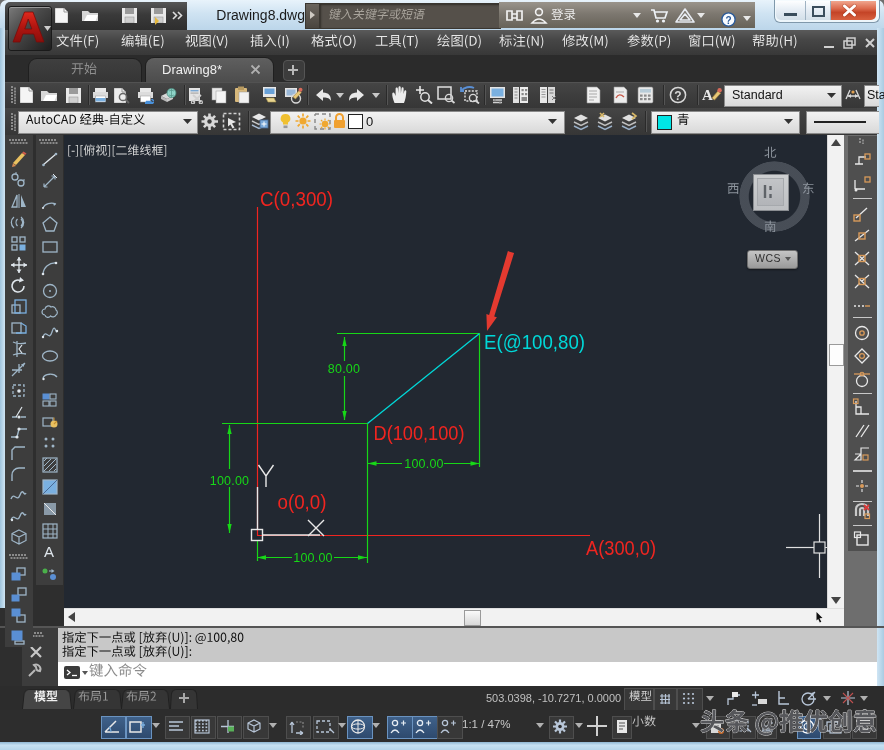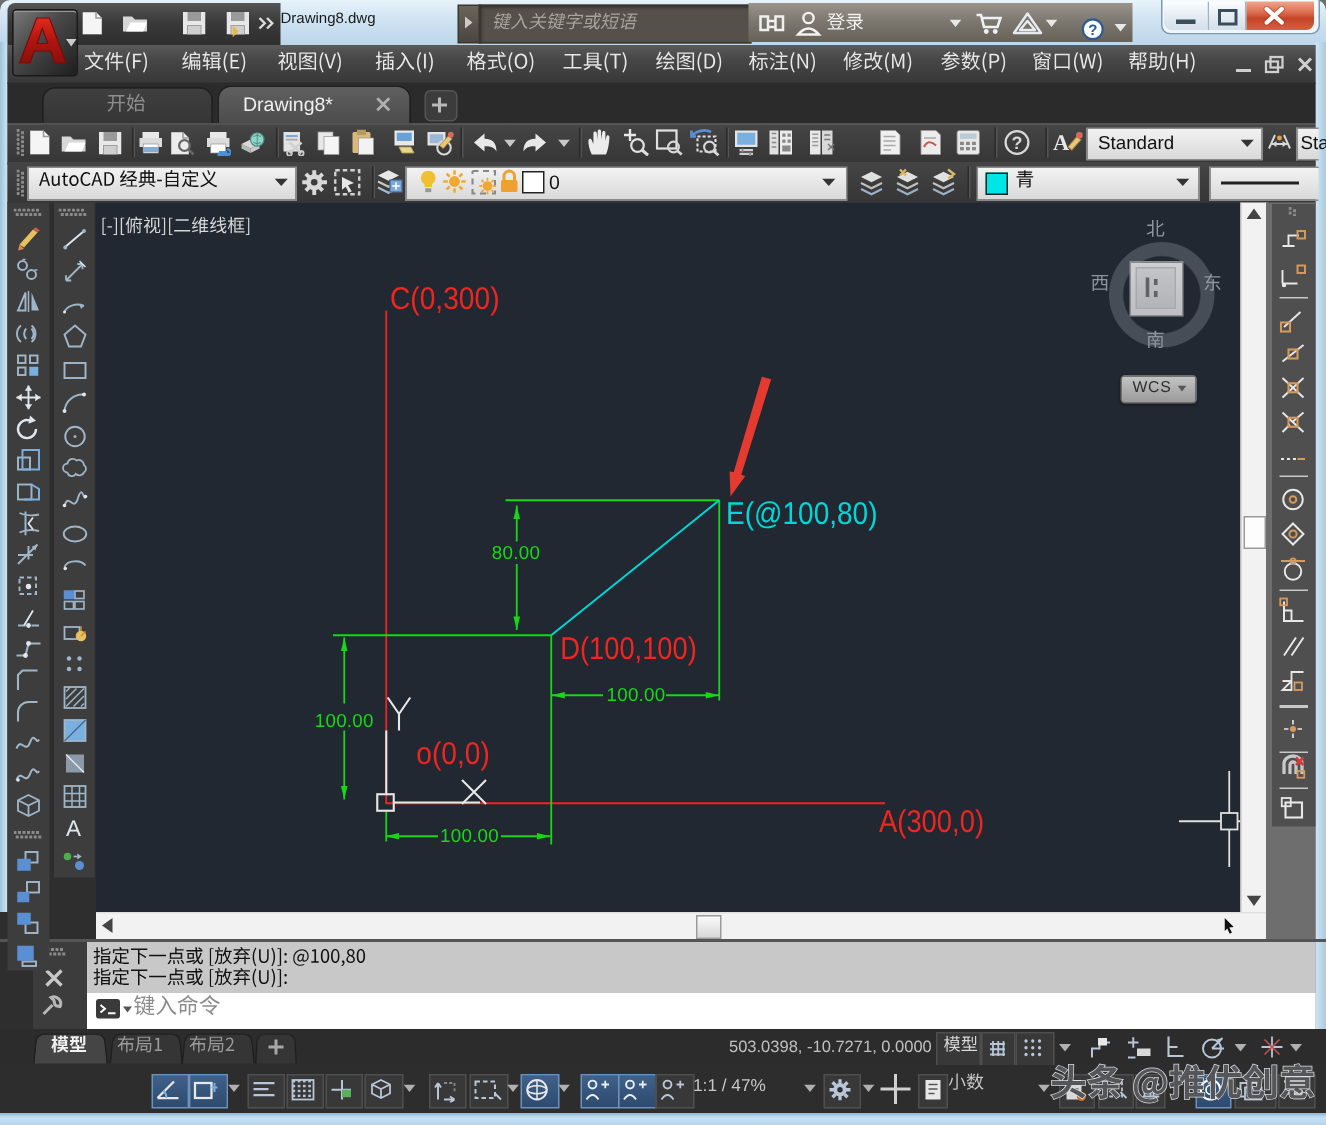--- a/index.html
+++ b/index.html
@@ -3,21 +3,21 @@
 html,body{margin:0;padding:0;background:#888;}
 #app{position:relative;width:884px;height:750px;overflow:hidden;font-family:"Liberation Sans",sans-serif;background:#6e6e6e;}
 .abs{position:absolute;}
 </style></head><body>
 <div id="app">
 <div class="abs" style="left:0;top:0;width:884px;height:30px;background:linear-gradient(#e8f3fb,#cfe3f2 45%,#bcd6ea);border-radius:7px 7px 0 0;"></div>
 <div class="abs" style="left:0;top:28px;width:5px;height:722px;background:linear-gradient(90deg,#9fc3dc,#cfe5f4);"></div>
 <div class="abs" style="left:877px;top:28px;width:7px;height:722px;background:linear-gradient(90deg,#cfe5f4,#a9cbe2);"></div>
 <div class="abs" style="left:0;top:742px;width:884px;height:8px;background:linear-gradient(#8fb6d2,#c6e0f2 40%,#b5d5ea);"></div>
 <div class="abs" style="left:5px;top:2px;width:182px;height:28px;background:linear-gradient(#565656,#3a3a3a 45%,#2e2e2e);border-radius:5px 0 0 0;"></div>
-<div class="abs" style="left:187px;top:7px;width:118px;height:18px;color:#1a1a1a;font-size:10px;text-align:left;">Drawing8.dwg</div>
+<div class="abs" style="left:187px;top:7px;width:118px;height:18px;color:#1a1a1a;font-size:14px;text-align:right;">Drawing8.dwg</div>
 <div class="abs" style="left:305px;top:3px;width:14px;height:24px;background:linear-gradient(#6a645c,#4a453f);border:1px solid #3a3630;"></div>
 <div class="abs" style="left:306px;top:10px;width:0;height:0;border-left:5px solid #cfcac2;border-top:4px solid transparent;border-bottom:4px solid transparent;margin:1px 0 0 4px;"></div>
 <div class="abs" style="left:319px;top:3px;width:180px;height:24px;background:#55504a;border:1px solid #3a3630;box-shadow:inset 1px 1px 2px #332f2a;"></div>
 <svg class="abs" style="left:326px;top:9px;overflow:visible" width="100" height="16">
       <g transform="translate(2,9.6) skewX(-12)">
         <path d="M0.6 -4.2V-3.3H2.0V-1.0C2.0 -0.4 1.6 -0.0 1.4 0.1C1.5 0.3 1.8 0.6 1.9 0.8C2.0 0.6 2.3 0.4 4.2 -0.9C4.1 -1.1 4.0 -1.4 3.9 -1.6L2.7 -0.8V-3.3H4.1V-4.2H2.7V-5.8H4.0V-6.6H1.1C1.4 -7.0 1.7 -7.4 1.9 -7.9H4.0V-8.7H2.3C2.4 -9.1 2.6 -9.5 2.7 -9.9L1.9 -10.1C1.5 -8.9 1.0 -7.7 0.3 -7.0C0.5 -6.8 0.7 -6.4 0.8 -6.2L1.1 -6.5V-5.8H2.0V-4.2ZM6.9 -9.1V-8.5H8.4V-7.5H6.6V-6.8H8.4V-5.8H6.9V-5.2H8.4V-4.3H6.9V-3.6H8.4V-2.6H6.6V-1.9H8.4V-0.4H9.1V-1.9H11.3V-2.6H9.1V-3.6H11.0V-4.3H9.1V-5.2H10.8V-6.8H11.6V-7.5H10.8V-9.1H9.1V-10.0H8.4V-9.1ZM9.1 -6.8H10.2V-5.8H9.1ZM9.1 -7.5V-8.5H10.2V-7.5ZM4.4 -4.9C4.4 -5.0 4.5 -5.0 4.6 -5.1H5.9C5.8 -4.1 5.6 -3.3 5.4 -2.5C5.2 -3.0 5.0 -3.4 4.9 -4.0L4.3 -3.8C4.5 -2.9 4.8 -2.2 5.1 -1.7C4.7 -0.7 4.1 -0.0 3.5 0.4C3.6 0.6 3.8 0.8 3.9 1.0C4.6 0.6 5.1 -0.1 5.6 -0.9C6.6 0.5 8.1 0.8 9.7 0.8H11.3C11.4 0.6 11.5 0.2 11.6 0.0C11.2 0.0 10.1 0.0 9.8 0.0C8.3 0.0 6.9 -0.3 5.9 -1.7C6.3 -2.7 6.5 -4.1 6.6 -5.8L6.2 -5.9L6.0 -5.9H5.3C5.8 -6.8 6.3 -8.0 6.7 -9.2L6.2 -9.5L6.0 -9.4H4.2V-8.5H5.7C5.3 -7.5 4.9 -6.6 4.7 -6.3C4.5 -5.9 4.2 -5.6 4.0 -5.5C4.2 -5.4 4.3 -5.1 4.4 -4.9Z M15.5 -9.1C16.3 -8.5 16.9 -7.8 17.5 -7.1C16.7 -3.7 15.2 -1.2 12.5 0.2C12.7 0.3 13.2 0.7 13.3 0.9C15.8 -0.5 17.3 -2.7 18.2 -5.9C19.5 -3.5 20.4 -0.7 23.1 0.8C23.2 0.6 23.4 0.1 23.6 -0.2C19.6 -2.6 19.9 -7.1 16.1 -9.8Z M26.7 -9.6C27.2 -9.0 27.7 -8.1 27.9 -7.5H25.5V-6.6H29.5V-5.2C29.5 -4.9 29.5 -4.7 29.5 -4.5H24.8V-3.6H29.3C28.9 -2.3 27.8 -0.9 24.6 0.2C24.8 0.4 25.1 0.7 25.2 0.9C28.3 -0.1 29.6 -1.5 30.2 -2.9C31.2 -1.1 32.7 0.3 34.9 0.9C35.0 0.6 35.3 0.2 35.5 0.0C33.3 -0.5 31.7 -1.8 30.8 -3.6H35.2V-4.5H30.5L30.6 -5.1V-6.6H34.6V-7.5H32.2C32.6 -8.2 33.1 -9.0 33.5 -9.7L32.5 -10.0C32.2 -9.3 31.7 -8.2 31.2 -7.5H27.9L28.7 -8.0C28.5 -8.5 28.0 -9.4 27.4 -10.0Z M36.6 -4.2V-3.3H38.0V-1.0C38.0 -0.4 37.6 -0.0 37.4 0.1C37.5 0.3 37.8 0.6 37.9 0.8C38.0 0.6 38.3 0.4 40.2 -0.9C40.1 -1.1 40.0 -1.4 39.9 -1.6L38.7 -0.8V-3.3H40.1V-4.2H38.7V-5.8H40.0V-6.6H37.1C37.4 -7.0 37.7 -7.4 37.9 -7.9H40.0V-8.7H38.3C38.4 -9.1 38.6 -9.5 38.7 -9.9L37.9 -10.1C37.5 -8.9 37.0 -7.7 36.3 -7.0C36.5 -6.8 36.7 -6.4 36.8 -6.2L37.1 -6.5V-5.8H38.0V-4.2ZM42.9 -9.1V-8.5H44.4V-7.5H42.6V-6.8H44.4V-5.8H42.9V-5.2H44.4V-4.3H42.9V-3.6H44.4V-2.6H42.6V-1.9H44.4V-0.4H45.1V-1.9H47.3V-2.6H45.1V-3.6H47.0V-4.3H45.1V-5.2H46.8V-6.8H47.6V-7.5H46.8V-9.1H45.1V-10.0H44.4V-9.1ZM45.1 -6.8H46.2V-5.8H45.1ZM45.1 -7.5V-8.5H46.2V-7.5ZM40.4 -4.9C40.4 -5.0 40.5 -5.0 40.6 -5.1H41.9C41.8 -4.1 41.6 -3.3 41.4 -2.5C41.2 -3.0 41.0 -3.4 40.9 -4.0L40.3 -3.8C40.5 -2.9 40.8 -2.2 41.1 -1.7C40.7 -0.7 40.1 -0.0 39.5 0.4C39.6 0.6 39.8 0.8 39.9 1.0C40.6 0.6 41.1 -0.1 41.6 -0.9C42.6 0.5 44.1 0.8 45.7 0.8H47.3C47.4 0.6 47.5 0.2 47.6 0.0C47.2 0.0 46.1 0.0 45.8 0.0C44.3 0.0 42.9 -0.3 41.9 -1.7C42.3 -2.7 42.5 -4.1 42.6 -5.8L42.2 -5.9L42.0 -5.9H41.3C41.8 -6.8 42.3 -8.0 42.7 -9.2L42.2 -9.5L42.0 -9.4H40.2V-8.5H41.7C41.3 -7.5 40.9 -6.6 40.7 -6.3C40.5 -5.9 40.2 -5.6 40.0 -5.5C40.2 -5.4 40.3 -5.1 40.4 -4.9Z M53.5 -4.4V-3.6H48.8V-2.7H53.5V-0.2C53.5 0.0 53.5 0.1 53.2 0.1C53.0 0.1 52.2 0.1 51.4 0.0C51.6 0.3 51.8 0.7 51.8 0.9C52.8 0.9 53.5 0.9 53.9 0.8C54.3 0.6 54.5 0.4 54.5 -0.1V-2.7H59.2V-3.6H54.5V-4.0C55.5 -4.6 56.6 -5.4 57.3 -6.2L56.7 -6.7L56.5 -6.6H50.8V-5.8H55.6C55.0 -5.2 54.2 -4.7 53.5 -4.4ZM53.1 -9.9C53.3 -9.6 53.5 -9.2 53.7 -8.8H49.0V-6.3H49.8V-8.0H58.1V-6.3H59.0V-8.8H54.8C54.6 -9.2 54.3 -9.8 54.0 -10.2Z M68.3 -9.5C69.0 -9.1 69.9 -8.6 70.4 -8.2L70.9 -8.8C70.5 -9.2 69.6 -9.7 68.8 -10.0ZM60.7 -0.8 60.9 0.1C62.3 -0.2 64.3 -0.6 66.1 -1.0L66.1 -1.9C64.1 -1.5 62.1 -1.0 60.7 -0.8ZM62.3 -5.4H64.8V-3.3H62.3ZM61.5 -6.2V-2.6H65.7V-6.2ZM60.8 -8.2V-7.3H66.7C66.9 -5.3 67.2 -3.5 67.6 -2.1C66.8 -1.1 65.8 -0.3 64.7 0.3C64.9 0.4 65.2 0.8 65.4 1.0C66.3 0.4 67.2 -0.3 67.9 -1.1C68.5 0.2 69.2 1.0 70.1 1.0C71.0 1.0 71.4 0.4 71.5 -1.7C71.3 -1.8 71.0 -2.0 70.8 -2.2C70.7 -0.6 70.5 0.0 70.2 0.0C69.6 0.0 69.1 -0.7 68.6 -2.0C69.5 -3.2 70.2 -4.6 70.8 -6.2L69.9 -6.4C69.5 -5.2 69.0 -4.0 68.3 -3.1C68.0 -4.2 67.8 -5.7 67.7 -7.3H71.2V-8.2H67.6C67.6 -8.8 67.6 -9.4 67.6 -10.1H66.6C66.6 -9.4 66.6 -8.8 66.7 -8.2Z M77.3 -9.6V-8.7H83.4V-9.6ZM78.1 -3.0C78.4 -2.2 78.8 -1.1 78.9 -0.5L79.7 -0.7C79.6 -1.3 79.2 -2.4 78.8 -3.2ZM78.6 -6.6H82.0V-4.5H78.6ZM77.7 -7.4V-3.6H82.9V-7.4ZM81.7 -3.2C81.4 -2.3 81.0 -1.1 80.6 -0.3H76.8V0.6H83.5V-0.3H81.5C81.8 -1.0 82.2 -2.1 82.6 -3.0ZM73.6 -10.1C73.4 -8.6 73.0 -7.2 72.5 -6.3C72.7 -6.1 73.0 -5.9 73.2 -5.8C73.5 -6.3 73.7 -6.9 73.9 -7.6H74.6V-5.8L74.6 -5.3H72.5V-4.5H74.5C74.4 -2.9 73.9 -1.2 72.4 0.1C72.6 0.3 72.9 0.6 73.1 0.8C74.1 -0.2 74.7 -1.4 75.0 -2.6C75.5 -1.9 76.1 -1.0 76.4 -0.5L77.0 -1.2C76.8 -1.6 75.7 -3.0 75.3 -3.6C75.3 -3.9 75.3 -4.2 75.4 -4.5H77.1V-5.3H75.4L75.4 -5.8V-7.6H76.9V-8.5H74.1C74.3 -8.9 74.3 -9.4 74.4 -9.9Z M85.2 -9.2C85.8 -8.6 86.6 -7.8 87.0 -7.3L87.6 -8.0C87.2 -8.5 86.4 -9.2 85.8 -9.8ZM88.7 -7.5V-6.7H90.2C90.1 -6.1 90.0 -5.5 89.8 -5.1H87.8V-4.2H95.5V-5.1H94.1C94.2 -5.8 94.3 -6.7 94.3 -7.5L93.7 -7.5L93.5 -7.5H91.3L91.6 -8.8H95.1V-9.6H88.3V-8.8H90.7L90.4 -7.5ZM90.8 -5.1 91.2 -6.7H93.4C93.4 -6.2 93.3 -5.6 93.2 -5.1ZM88.8 -3.3V1.0H89.7V0.5H93.8V0.9H94.7V-3.3ZM89.7 -0.3V-2.4H93.8V-0.3ZM86.2 0.6C86.4 0.4 86.7 0.1 88.7 -1.3C88.7 -1.4 88.5 -1.8 88.5 -2.0L87.0 -1.1V-6.3H84.5V-5.4H86.2V-1.1C86.2 -0.6 86.0 -0.3 85.8 -0.2C85.9 -0.0 86.2 0.4 86.2 0.6Z" fill="#a8a39b"></path>
       </g>
     </svg>
 <div class="abs" style="left:499px;top:2px;width:256px;height:26px;background:linear-gradient(#9a948b,#7d7870 45%,#676258);"></div>
 <svg style="position:absolute;left:551px;top:9px;overflow:visible" width="27" height="16">

